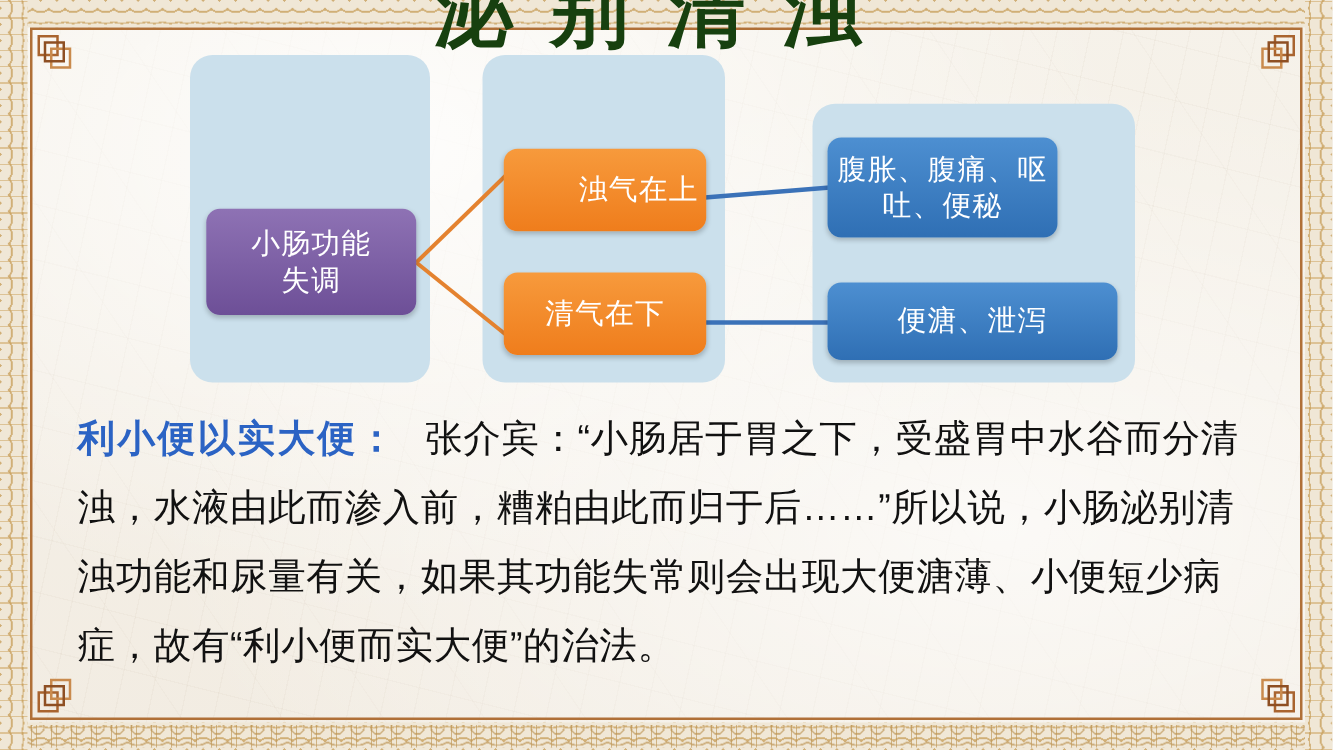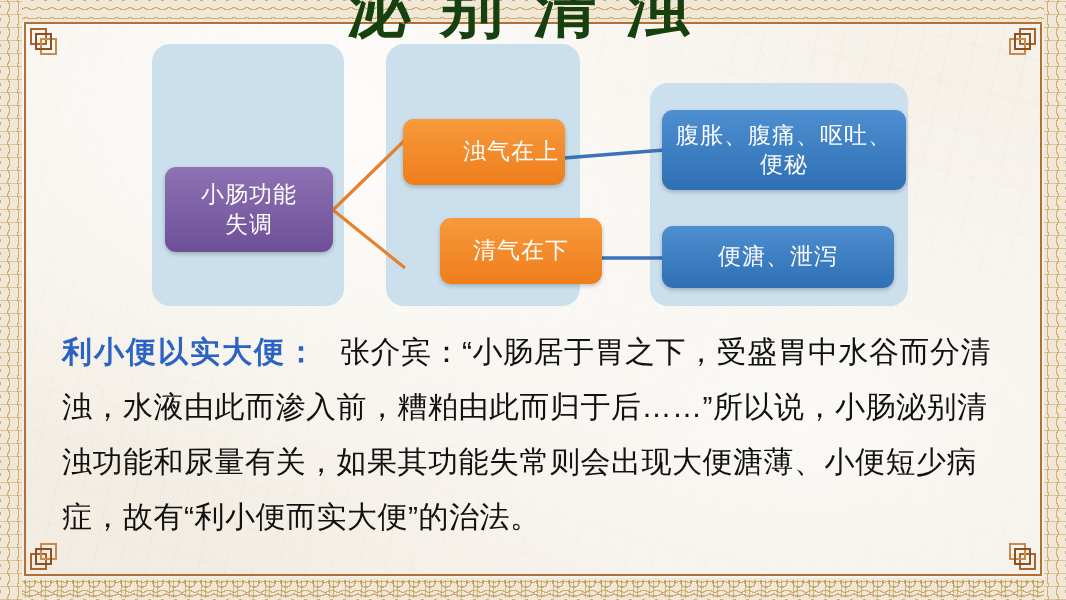--- a/index.html
+++ b/index.html
@@ -151,24 +151,23 @@
     background: linear-gradient(#8e72b4, #6d4f97);
   }
   .node-orange1 {
     left: 403px; top: 119px; width: 162px; height: 66px;
     background: linear-gradient(#f79a3c, #ef7d1c);
     justify-content: flex-end;
   }
   .node-orange2 {
     left: 403px; top: 218px; width: 162px; height: 66px;
     background: linear-gradient(#f79a3c, #ef7d1c);
-    margin-left: 37px;
   }
   .node-blue1 {
-    left: 662px; top: 110px; width: 244px; height: 80px;
+    left: 662px; top: 110px; width: 184px; height: 80px;
     background: linear-gradient(#4d8fd1, #2f6fb4);
   }
   .node-blue2 {
     left: 662px; top: 226px; width: 232px; height: 62px;
     background: linear-gradient(#4d8fd1, #2f6fb4);
   }
 
   
   #body-text {
     position: absolute;

